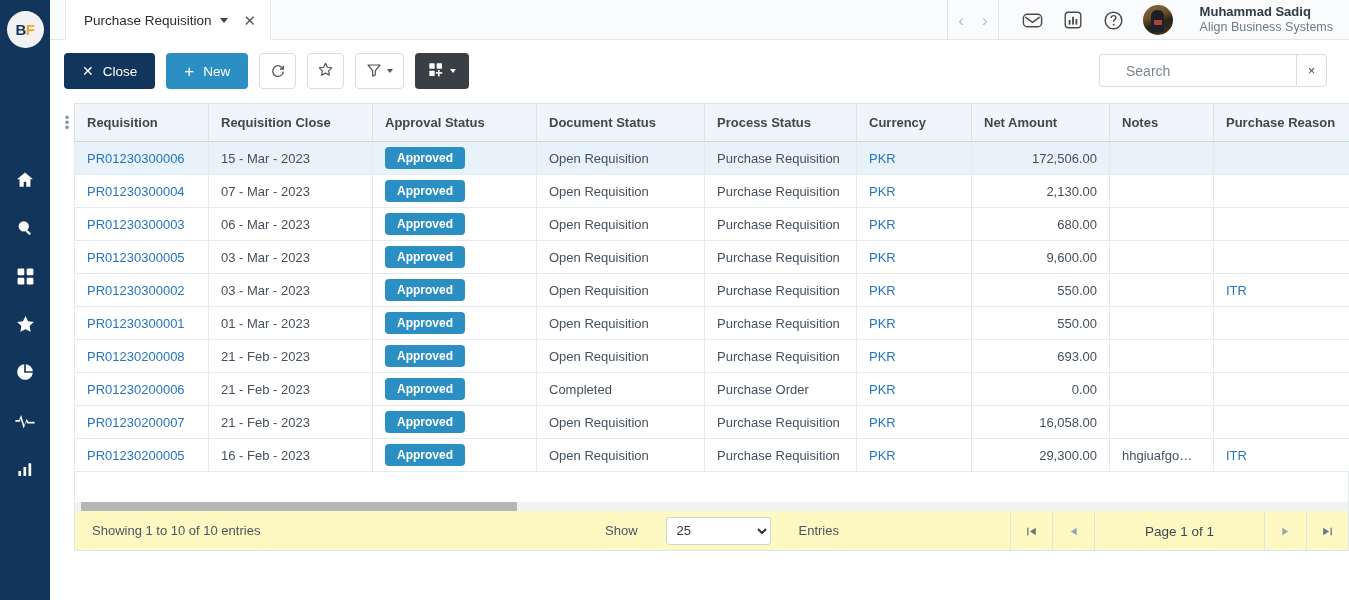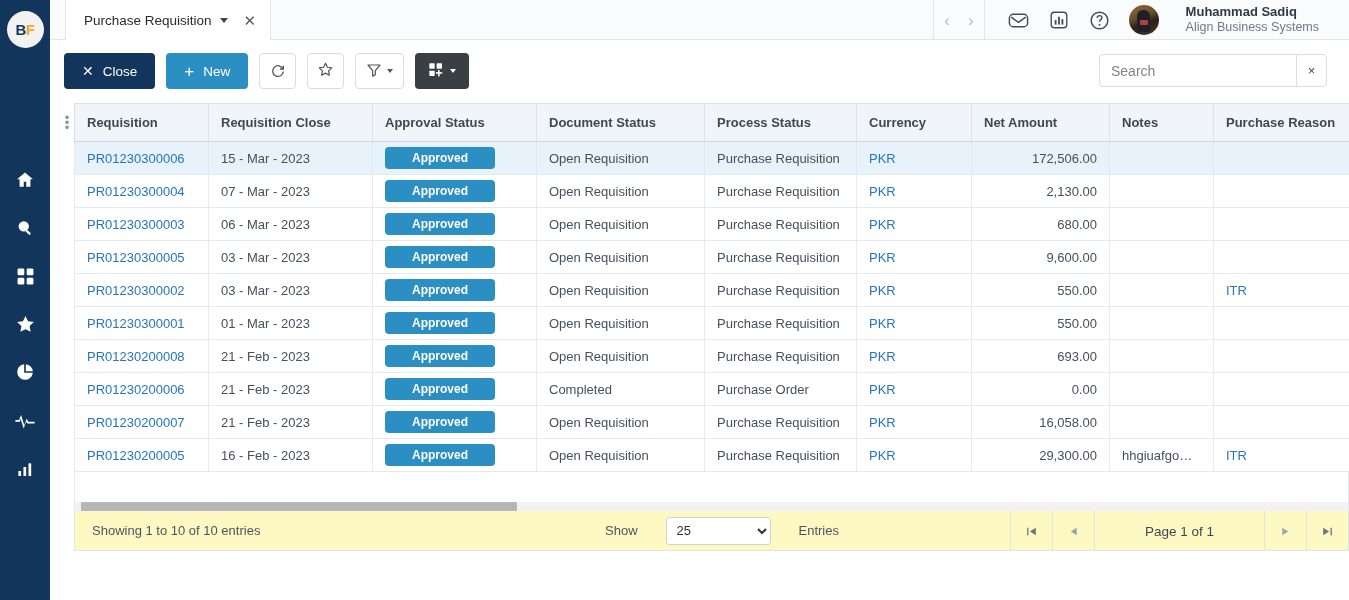--- a/index.html
+++ b/index.html
@@ -77,21 +77,21 @@
     position: absolute; right: 0; top: 0; height: 40px;
     display: flex; align-items: center;
   }
   .nav-arrows {
     display: flex; align-items: center; height: 40px;
     border-left: 1px solid #e3e6e8;
     border-right: 1px solid #e3e6e8;
     padding: 0 10px; gap: 18px;
   }
   .nav-arrow { font-size: 17px; color: #b7bcc1; cursor: pointer; line-height: 1; }
-  .hdr-icons { display: flex; align-items: center; gap: 18px; padding: 0 28px 0 22px; }
+  .hdr-icons { display: flex; align-items: center; gap: 18px; padding: 0 14px 0 22px; }
   .hdr-icon { cursor: pointer; display: flex; align-items: center; }
   .hdr-icon svg { stroke: #4a4a4a; fill: none; }
   .avatar {
     width: 30px; height: 30px; border-radius: 50%;
     overflow: hidden; flex-shrink: 0;
     background: linear-gradient(160deg,#8a6a3e 0%,#6b4f2b 38%,#2a2118 60%,#46362a 100%);
     cursor: pointer; position: relative;
   }
   .avatar::after {
     content: ""; position: absolute; left: 8px; top: 5px;
@@ -136,21 +136,21 @@
   .x-glyph { font-size: 14px; line-height: 1; }
 
   .search-wrap {
     position: absolute; right: 22px; top: 14px;
     display: flex; height: 33px;
   }
   .search-input {
     width: 197px; height: 33px;
     border: 1px solid #d8dde1; border-right: none;
     border-radius: 4px 0 0 4px;
-    padding: 0 11px; font-size: 14px; color: #333;
+    padding: 0 26px; font-size: 14px; color: #333;
     outline: none; background: #fff;
     font-family: "Liberation Sans", sans-serif;
   }
   .search-input::placeholder { color: #7d858c; }
   .search-clear {
     width: 31px; height: 33px;
     border: 1px solid #d8dde1; border-radius: 0 4px 4px 0;
     background: #fff; color: #444; font-size: 13px;
     display: flex; align-items: center; justify-content: center;
     cursor: pointer;
@@ -189,21 +189,21 @@
     padding: 0 12px;
     white-space: nowrap; overflow: hidden; text-overflow: ellipsis;
   }
   table.grid td:first-child { border-left: 1px solid #e6eaee; }
   tr.row-selected td { background: #e8f2fb; }
   .link { color: #2476c0; cursor: pointer; }
   .num { text-align: right; }
   .badge {
     display: inline-block; background: #2b8fc4; color: #fff;
     font-size: 12px; font-weight: bold;
-    padding: 4px 27px; border-radius: 4px;
+    padding: 4px 12px; border-radius: 4px;
     cursor: pointer;
   }
 
   .grid-body-pad { height: 30px; background: #fff; border-left: 1px solid #e6eaee; border-right: 1px solid #e6eaee; }
 
   .hscroll-track {
     height: 9px; background: #f2f2f2;
     border-left: 1px solid #e6eaee; border-right: 1px solid #e6eaee;
     position: relative;
   }

